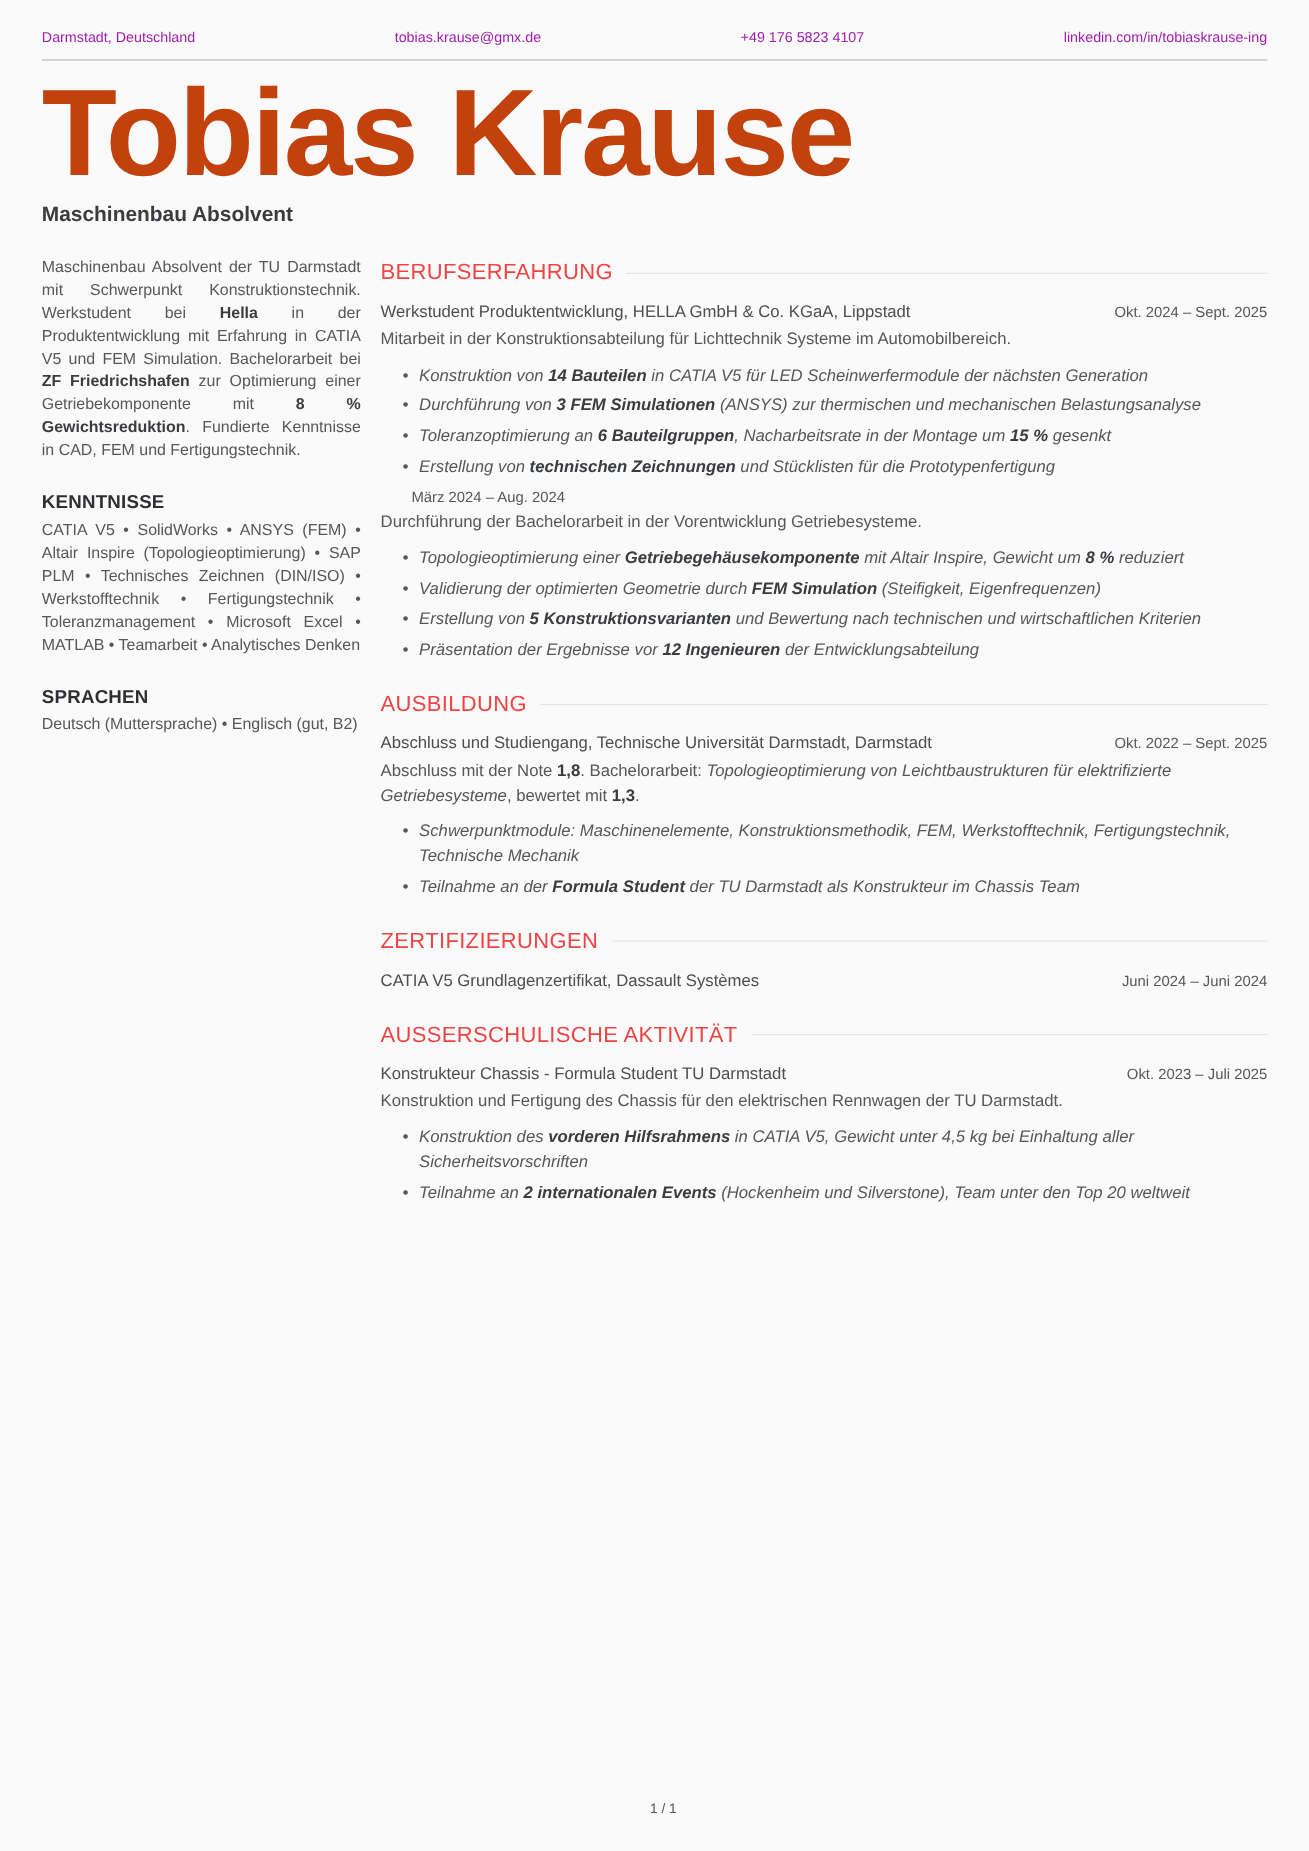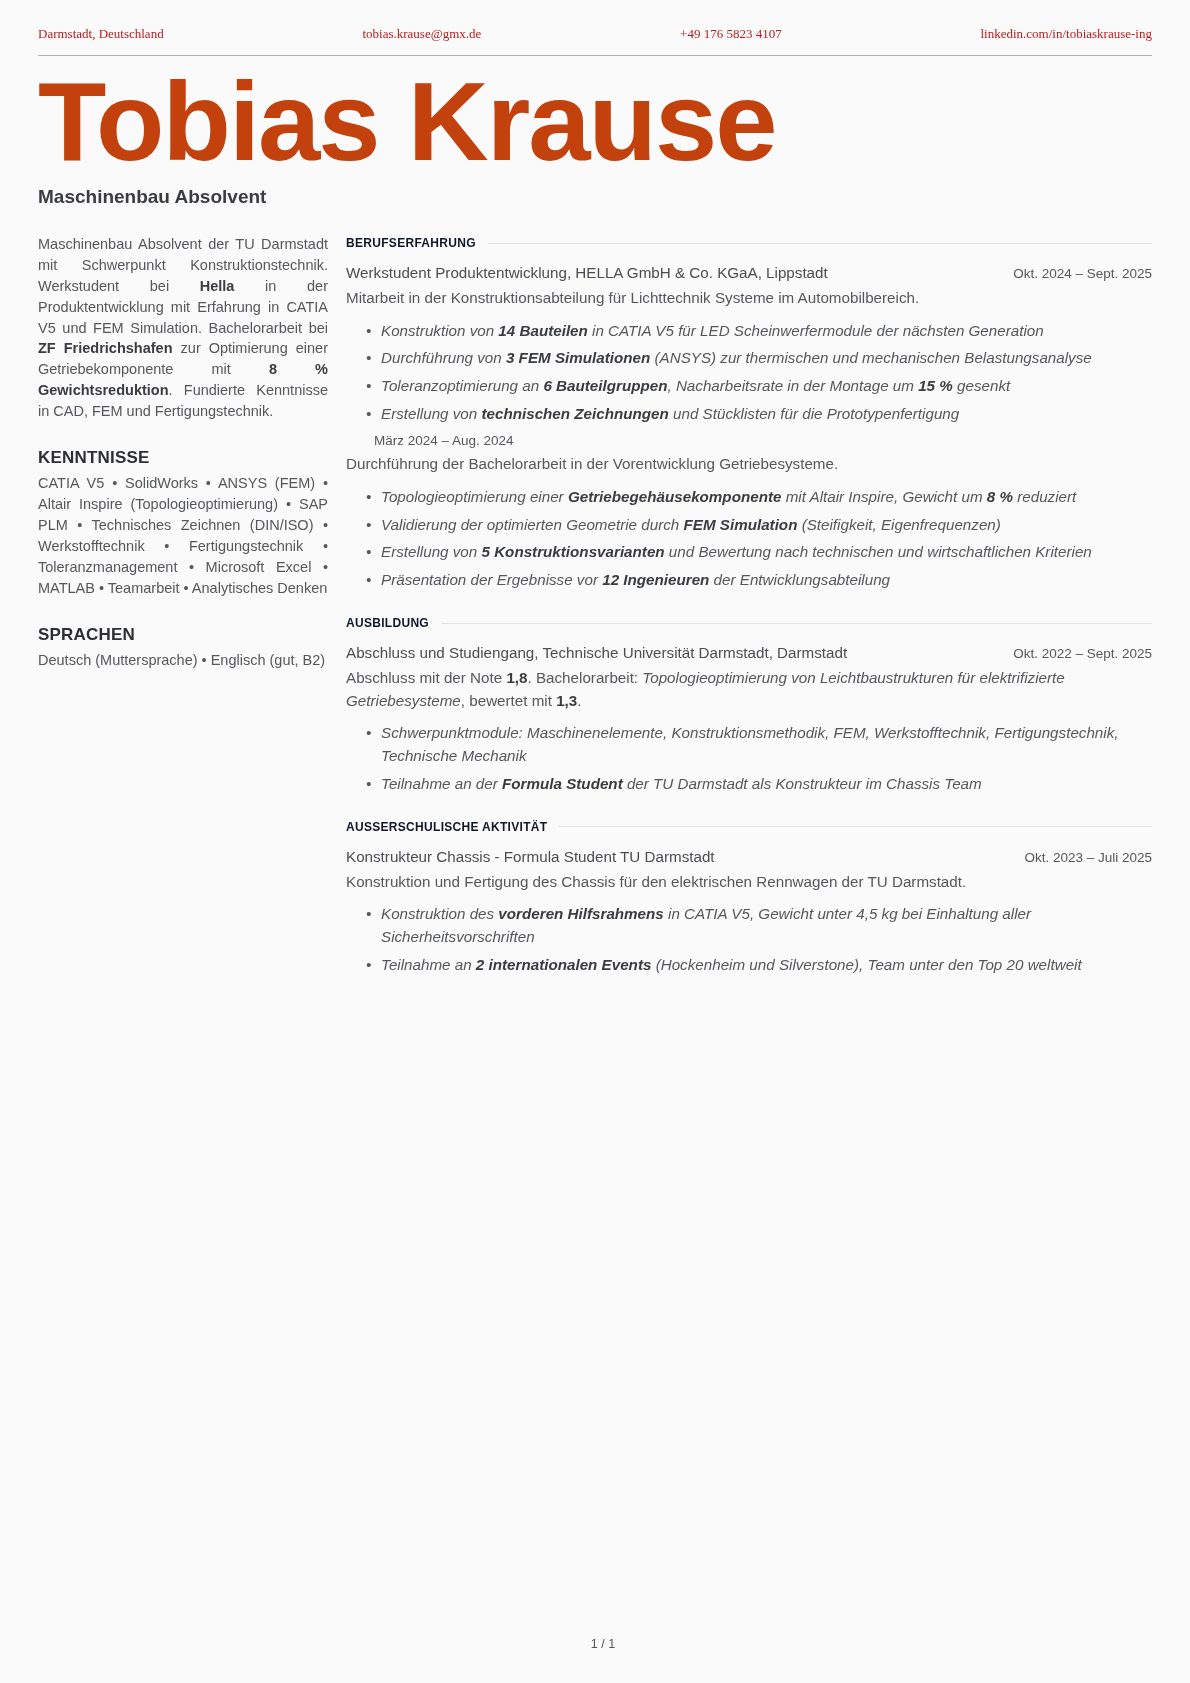--- a/index.html
+++ b/index.html
@@ -17,22 +17,21 @@
     font-family: "Liberation Sans", sans-serif;
     color: #55575a;
     overflow: hidden;
   }
   
   .contact-row {
     display: flex;
     justify-content: space-between;
     align-items: baseline;
     font-size: 13px;
-    color: #b91c1c;
-    font-family: Liberation Serif, serif;
+    color: #a21caf;
   }
   .contact-row span { white-space: nowrap; }
   .top-rule {
     border: 0;
     border-top: 1.5px solid #b3b3b3;
     margin: 13px 0 0 0;
   }
   
   .name {
     margin: 10px 0 0 0;
@@ -87,24 +86,24 @@
   
   .section { margin-bottom: 22px; }
   .section-head {
     display: flex;
     align-items: center;
     gap: 12px;
     margin-bottom: 10px;
   }
   .section-title {
     margin: 0;
-    font-size: 12px;
-    font-weight: 700;
+    font-size: 20px;
+    font-weight: 400;
     letter-spacing: 0.3px;
-    color: #0f172a;
+    color: #ef4444;
     white-space: nowrap;
   }
   .section-rule {
     flex: 1;
     height: 1px;
     background: #e3e3e2;
   }
   .entry { margin-bottom: 0; }
   .entry:last-child { margin-bottom: 0; }
   .entry-head { display: flex; align-items: baseline; }
@@ -229,20 +228,33 @@
             <span class="entry-date">Okt. 2022 – Sept. 2025</span>
           </div>
           <p class="entry-sub">Abschluss mit der Note <b>1,8</b>. Bachelorarbeit: <i>Topologieoptimierung von Leichtbaustrukturen für elektrifizierte Getriebesysteme</i>, bewertet mit <b>1,3</b>.</p>
           <ul class="bullets">
             <li>Schwerpunktmodule: Maschinenelemente, Konstruktionsmethodik, FEM, Werkstofftechnik, Fertigungstechnik, Technische Mechanik</li>
             <li>Teilnahme an der <b>Formula Student</b> der TU Darmstadt als Konstrukteur im Chassis Team</li>
           </ul>
         </div>
       </div>
 
+      <div class="section">
+        <div class="section-head">
+          <h2 class="section-title">ZERTIFIZIERUNGEN</h2>
+          <div class="section-rule"></div>
+        </div>
+
+        <div class="entry">
+          <div class="entry-head">
+            <h3 class="entry-title">CATIA V5 Grundlagenzertifikat, Dassault Systèmes</h3>
+            <span class="entry-date">Juni 2024 – Juni 2024</span>
+          </div>
+        </div>
+      </div>
 
       <div class="section">
         <div class="section-head">
           <h2 class="section-title">AUSSERSCHULISCHE AKTIVITÄT</h2>
           <div class="section-rule"></div>
         </div>
 
         <div class="entry">
           <div class="entry-head">
             <h3 class="entry-title">Konstrukteur Chassis - Formula Student TU Darmstadt</h3>

